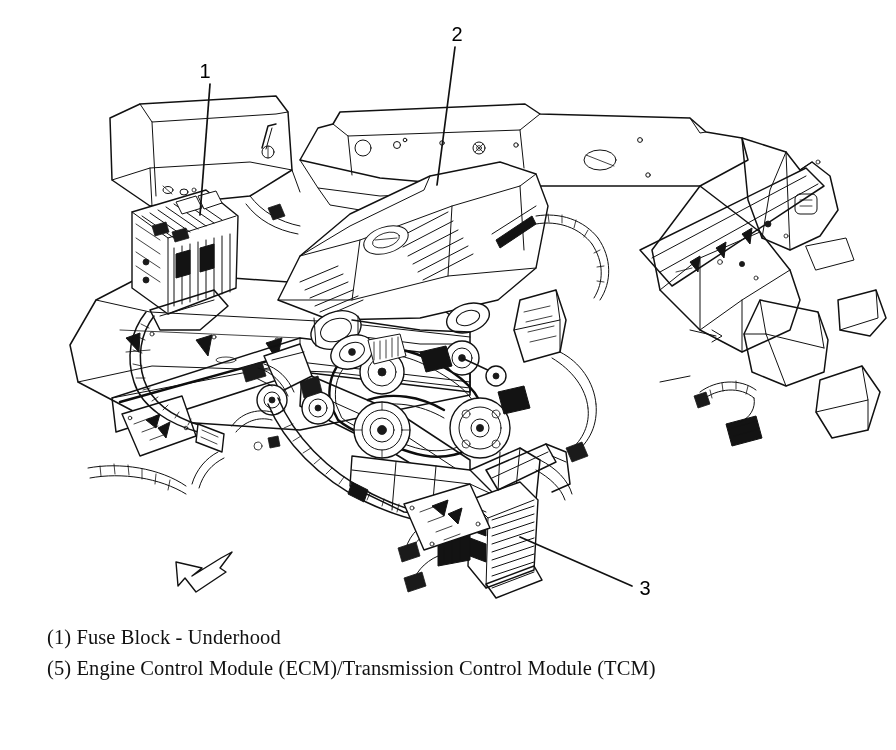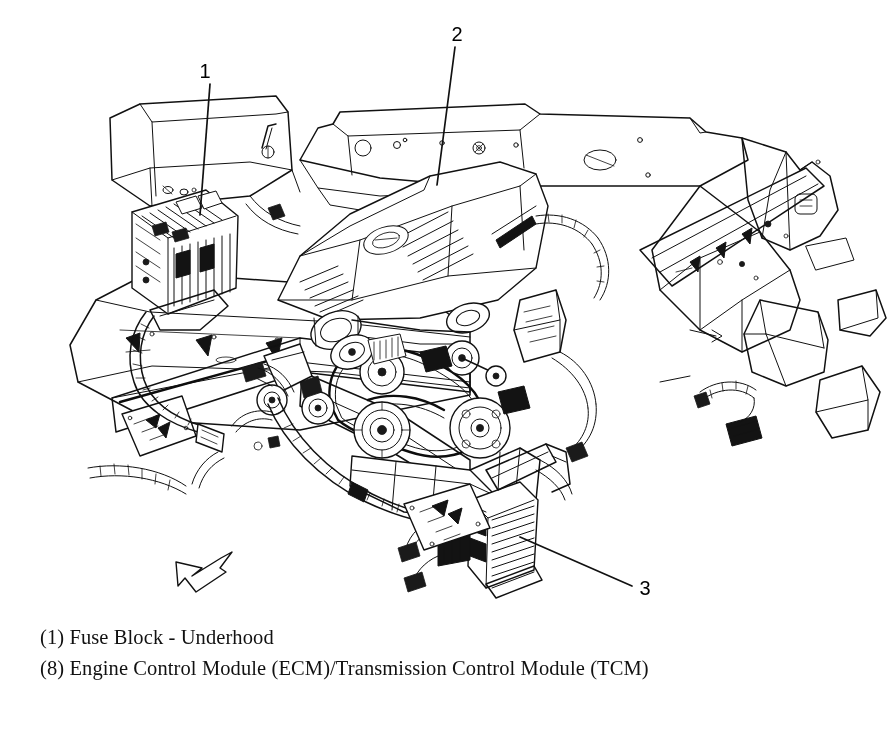--- a/index.html
+++ b/index.html
@@ -27,21 +27,21 @@
   #diagram-svg {
     position: absolute;
     left: 0;
     top: 0;
     width: 896px;
     height: 620px;
     display: block;
   }
   .legend {
     position: absolute;
-    left: 40px;
+    left: 47px;
     top: 622px;
     width: 820px;
   }
   .legend-item {
     font-family: "Liberation Serif", "DejaVu Serif", serif;
     font-size: 20.5px;
     line-height: 31px;
     color: #111111;
     letter-spacing: 0.1px;
     white-space: nowrap;
@@ -552,16 +552,16 @@
       <g>
         <line class="leader" x1="520" y1="537" x2="632" y2="586"></line>
         <text class="callout-label" x="645" y="595" text-anchor="middle">3</text>
       </g>
 
     </g>
   </svg>
 
   <div class="legend">
     <div class="legend-item">(1) Fuse Block - Underhood</div>
-    <div class="legend-item">(8) Engine Control Module (ECM)/Transmission Control Module (TCM)</div>
+    <div class="legend-item">(5) Engine Control Module (ECM)/Transmission Control Module (TCM)</div>
   </div>
 
 </div>
 
 </body></html>

